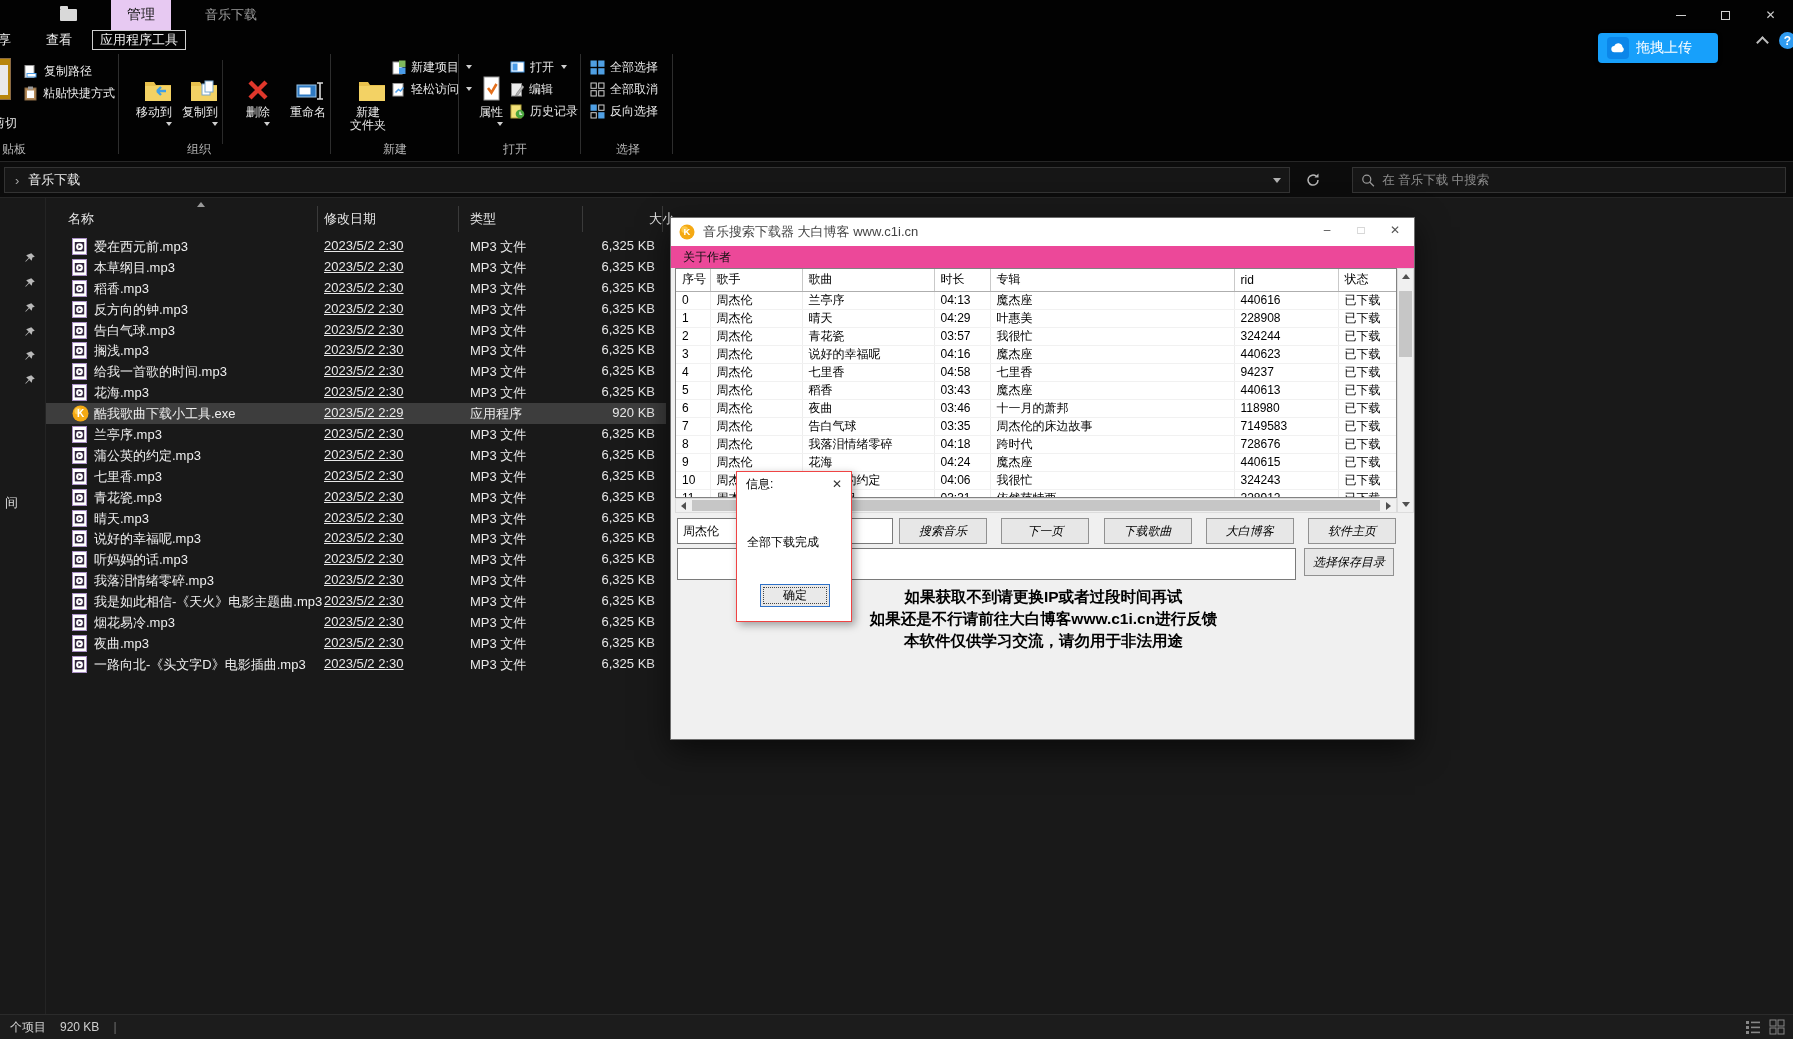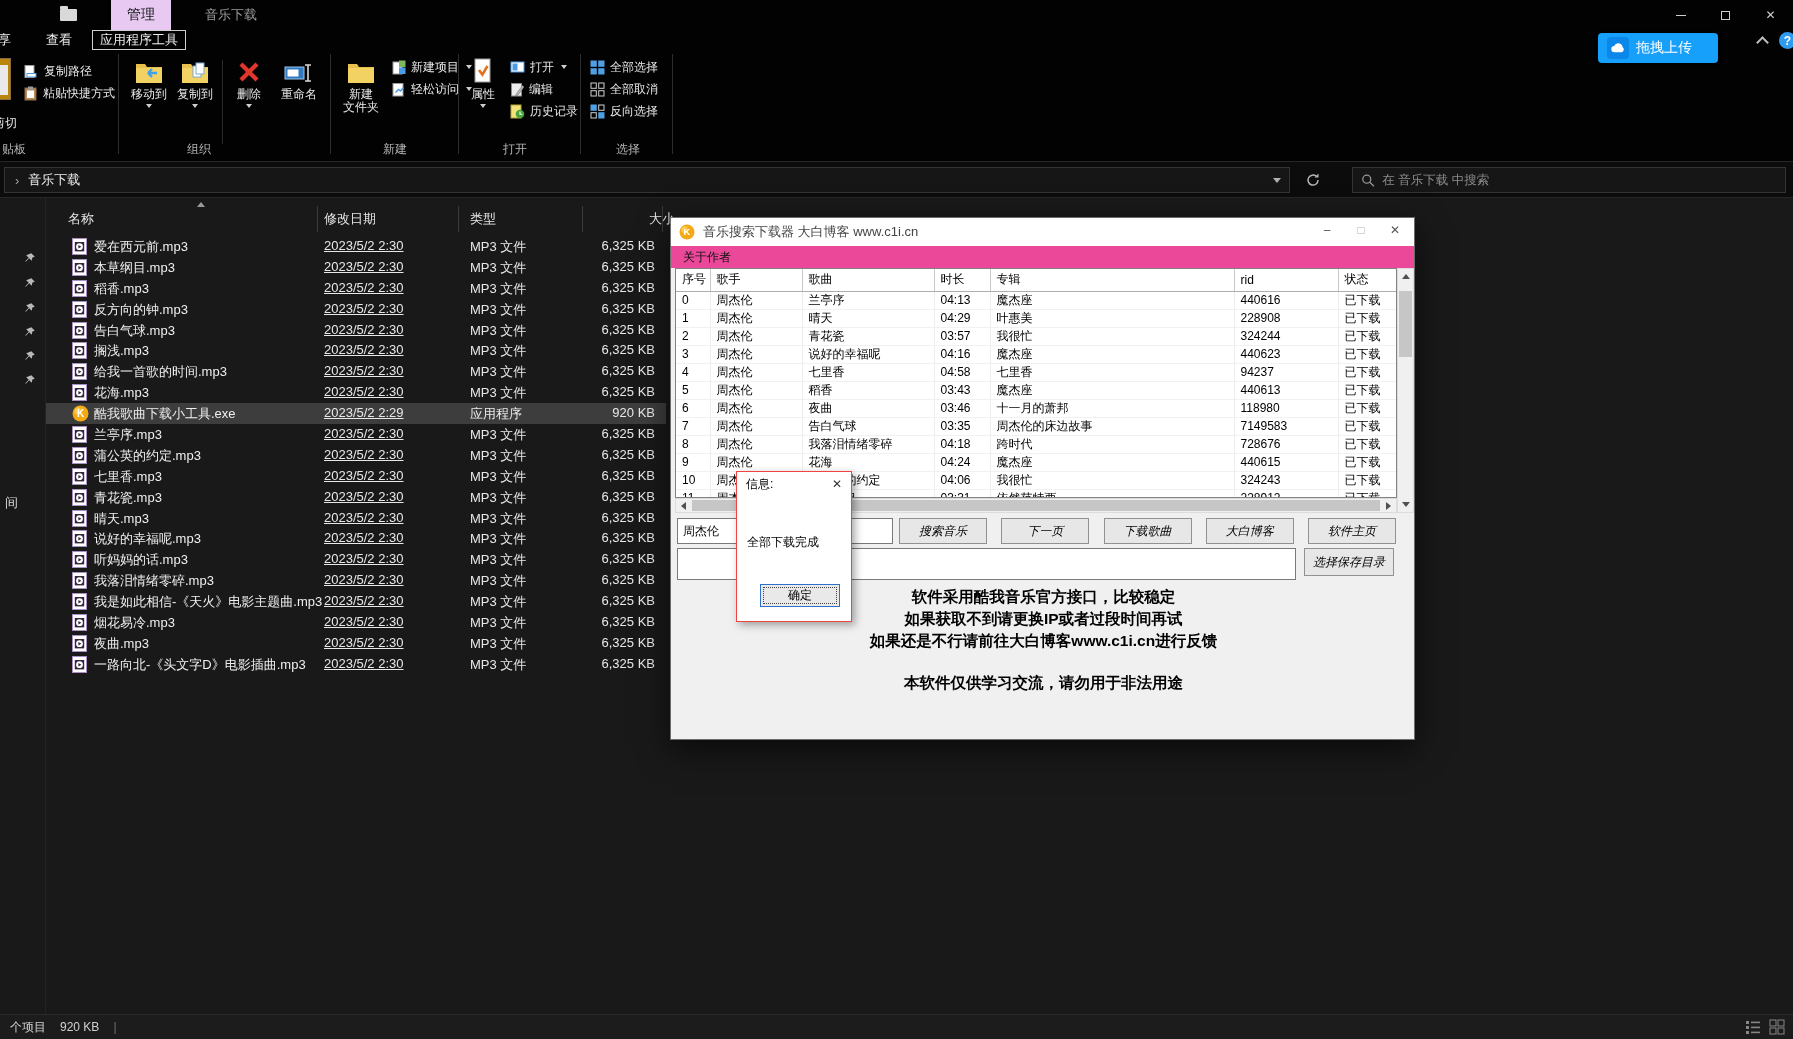--- a/index.html
+++ b/index.html
@@ -43,21 +43,21 @@
   .ribbon { position:absolute; left:0; top:50px; width:1793px; height:112px; background:#020202; border-bottom:1px solid #262626; }
   .grp-div { position:absolute; top:4px; height:100px; width:1px; background:#2d2d2d; }
   .grp-label { position:absolute; bottom:3px; font-size:12px; color:#b5b5b5; text-align:center; }
   .paste-frag { position:absolute; left:0; top:8px; width:11px; height:42px; background:#b8860b; border:1px solid #8a6a44; border-left:none; }
   .paste-frag:before { content:""; position:absolute; left:0; top:6px; width:8px; height:30px; background:#e9e9e9; }
   .cut-item { position:absolute; left:0; top:64px; width:34px; height:18px; overflow:hidden; color:#e8e8e8; font-size:12px; line-height:18px; }
   .cut-item span { margin-left:-7px; white-space:nowrap; }
   .clip-label { left:0; width:36px; overflow:hidden; }
   .clip-label span { margin-left:-8px; }
   .sm-item { position:absolute; display:flex; align-items:center; gap:5px; height:18px; color:#e8e8e8; font-size:12px; white-space:nowrap; }
-  .big-btn { position:absolute; top:2px; display:flex; flex-direction:column; align-items:center; color:#e8e8e8; font-size:12px; }
+  .big-btn { position:absolute; top:20px; display:flex; flex-direction:column; align-items:flex-end; color:#e8e8e8; font-size:12px; }
   .bb-icon { height:32px; display:flex; align-items:flex-end; justify-content:center; }
   .bb-label { margin-top:4px; line-height:13px; text-align:center; white-space:nowrap; }
   .caret-d { width:0; height:0; border-left:3px solid transparent; border-right:3px solid transparent; border-top:4px solid #cfcfcf; margin-top:3px; }
   .caret-inline { display:inline-block; width:0; height:0; border-left:3px solid transparent; border-right:3px solid transparent; border-top:4px solid #cfcfcf; margin-left:2px; }
 
   
   .addrrow { position:absolute; left:0; top:162px; width:1793px; height:36px; background:#0c0c0c; border-bottom:1px solid #262626; }
   .breadcrumb { position:absolute; left:4px; top:5px; width:1286px; height:26px; background:#161616; border:1px solid #333;
                 display:flex; align-items:center; color:#ededed; font-size:13px; }
   .bc-chev { color:#a5a5a5; margin:0 9px 0 10px; font-size:13px; }
@@ -137,21 +137,21 @@
   .app-info .info-line:nth-of-type(5) { margin-top:20px; }
 
   
   .dialog { position:absolute; left:736px; top:471px; width:116px; height:151px; background:#fff;
             border:1px solid #ef4444; box-shadow:3px 3px 8px rgba(0,0,0,.35); z-index:30; }
   .dlg-title { position:absolute; left:0; top:0; width:100%; height:24px; display:flex; align-items:center; }
   .dlg-title-text { margin-left:9px; font-size:12px; color:#000; }
   .dlg-close { position:absolute; right:6px; top:4px; width:16px; height:16px; display:flex; align-items:center; justify-content:center;
                color:#333; font-size:12px; }
   .dlg-msg { position:absolute; left:10px; top:62px; font-size:12px; color:#000; white-space:nowrap; }
-  .dlg-ok { position:absolute; left:23px; top:112px; width:80px; height:23px; background:#e9e9e9; border:1px solid #2e71c8;
+  .dlg-ok { position:absolute; left:23px; top:112px; width:70px; height:23px; background:#e9e9e9; border:1px solid #2e71c8;
             outline:1px dotted #444; outline-offset:-4px; font-size:12px; color:#000;
             display:flex; align-items:center; justify-content:center; font-family:Liberation Mono, monospace;text-align:center; }
 </style>
 </head>
 <body>
 
 <div id="screen">
 
   <div class="titlebar">
     <div class="qat-folder"></div>
@@ -973,21 +973,20 @@
       <button class="app-btn">下一页</button>
       <button class="app-btn">下载歌曲</button>
       <button class="app-btn">大白博客</button>
       <button class="app-btn">软件主页</button>
     </div>
     <div class="app-textarea"></div>
     <button class="app-btn app-savedir">选择保存目录</button>
 
     <div class="app-info">
 
-        <div class="info-line">软件采用酷我音乐官方接口，比较稳定</div>
 
         <div class="info-line">如果获取不到请更换IP或者过段时间再试</div>
 
         <div class="info-line">如果还是不行请前往大白博客www.c1i.cn进行反馈</div>
 
 
         <div class="info-line">本软件仅供学习交流，请勿用于非法用途</div>
       </div>
   </div>
 

